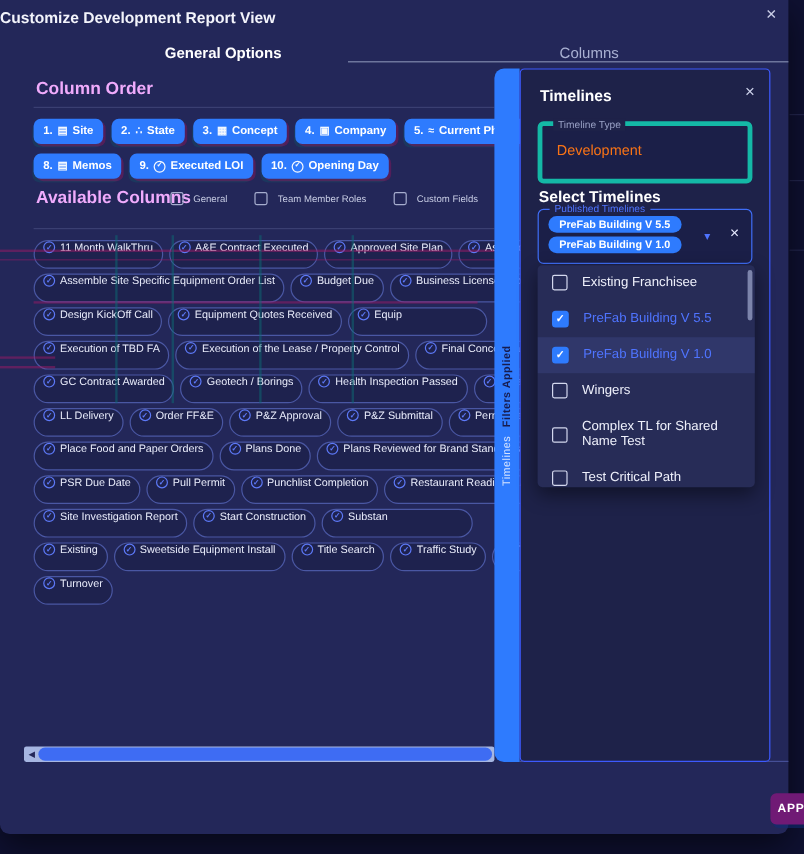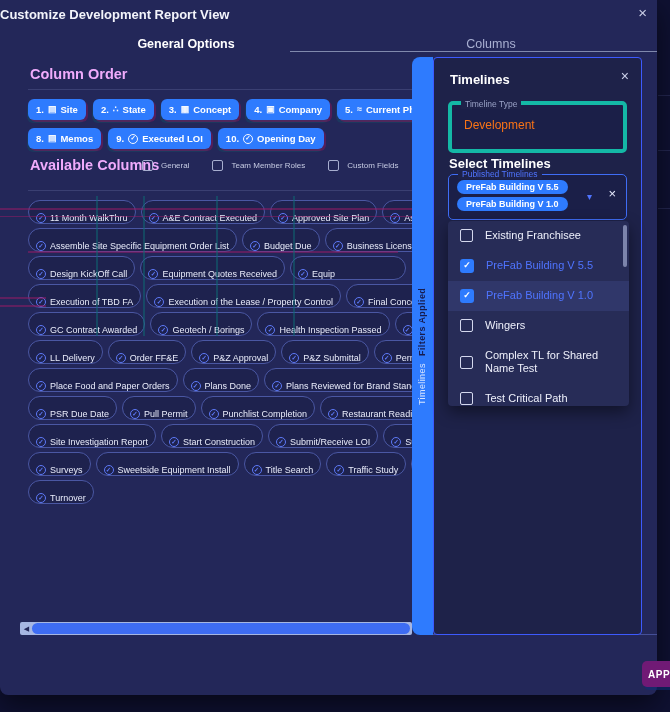--- a/index.html
+++ b/index.html
@@ -36,21 +36,21 @@
   .oc-icon.ring { width:10px; height:10px; border:1px solid #fff; border-radius:50%;
     font-size:6.5px; display:inline-flex; align-items:center; justify-content:center; }
 
   #filter-row { position:absolute; left:142px; top:160px; display:flex; column-gap:23px; align-items:center; }
   .filter-opt { display:flex; align-items:center; gap:8px; cursor:pointer; }
   .cbx { width:11px; height:11px; border:1.5px solid #a7aecf; border-radius:2px; }
   .flabel { font-size:8px; color:#c6cbe3; }
 
   #pill-rows { position:absolute; left:28px; top:200px; width:840px; z-index:1; }
   .pill-row { display:flex; gap:5px; margin-bottom:4px; height:24px; }
-  .pill { display:flex; align-items:flex-end; gap:4px; padding:0 7px; border:1px solid #4a57a3;
+  .pill { display:flex; align-items:flex-start; gap:4px; padding:0 7px; border:1px solid #4a57a3;
     border-radius:12px; font-size:9px; color:#e9ecfb; white-space:nowrap;
     background:rgba(15,18,48,.25); cursor:pointer; }
   .pill.cut { padding-right:70px; }
   .pill-check { flex:0 0 auto; width:10px; height:10px; border:1px solid #5d79f7; border-radius:50%;
     color:#5d79f7; font-size:6.5px; display:inline-flex; align-items:center; justify-content:center; font-weight:bold; }
 
   .artifacts { position:absolute; left:0; top:0; width:657px; height:695px; pointer-events:none; z-index:2; }
   .art { position:absolute; opacity:.5; }
 
   #hscroll { position:absolute; left:20px; top:622px; width:392px; height:13px;
@@ -321,33 +321,29 @@
         </div>
         <div class="pill-row">
           <div class="pill">
             <span class="pill-check">✓</span>
             <span class="pill-label">Site Investigation Report</span>
           </div>
           <div class="pill">
             <span class="pill-check">✓</span>
             <span class="pill-label">Start Construction</span>
           </div>
-          <div class="pill">
-            <span class="pill-check">✓</span>
-            <span class="pill-label">Submit/Receive LOI</span>
-          </div>
           <div class="pill cut">
             <span class="pill-check">✓</span>
             <span class="pill-label">Substan</span>
           </div>
         </div>
         <div class="pill-row">
           <div class="pill">
             <span class="pill-check">✓</span>
-            <span class="pill-label">Surveys</span>
+            <span class="pill-label">Existing</span>
           </div>
           <div class="pill">
             <span class="pill-check">✓</span>
             <span class="pill-label">Sweetside Equipment Install</span>
           </div>
           <div class="pill">
             <span class="pill-check">✓</span>
             <span class="pill-label">Title Search</span>
           </div>
           <div class="pill">

